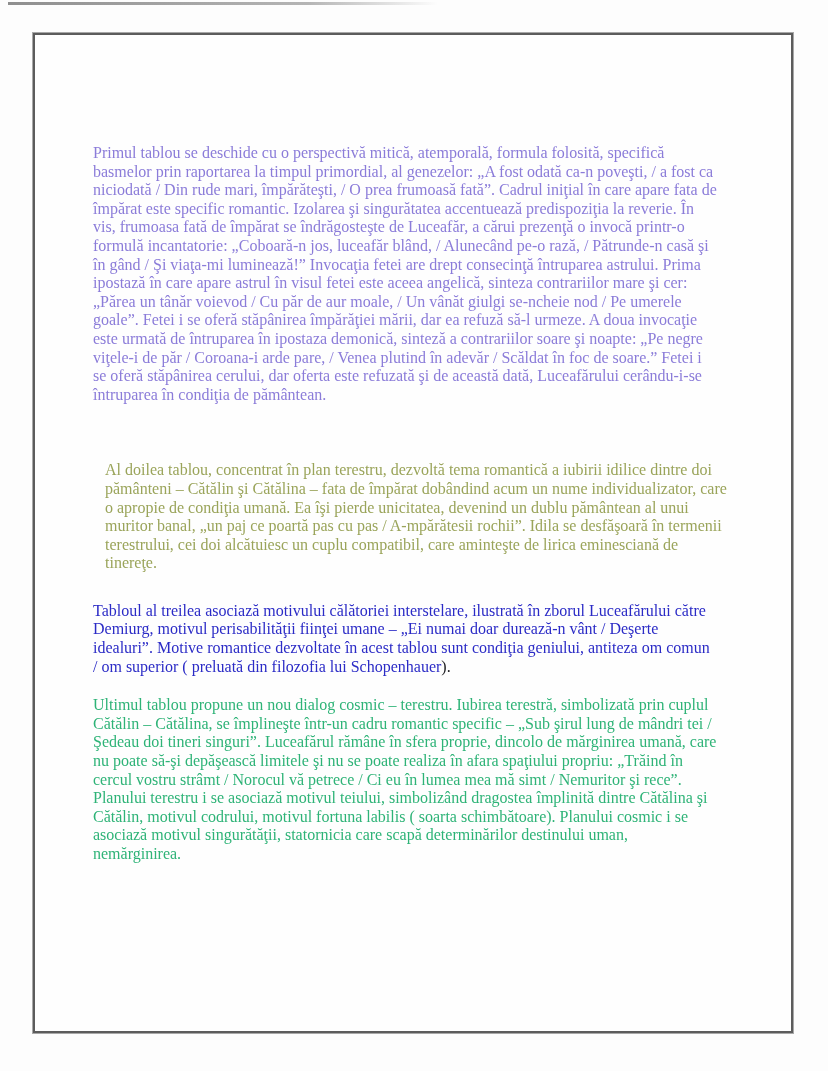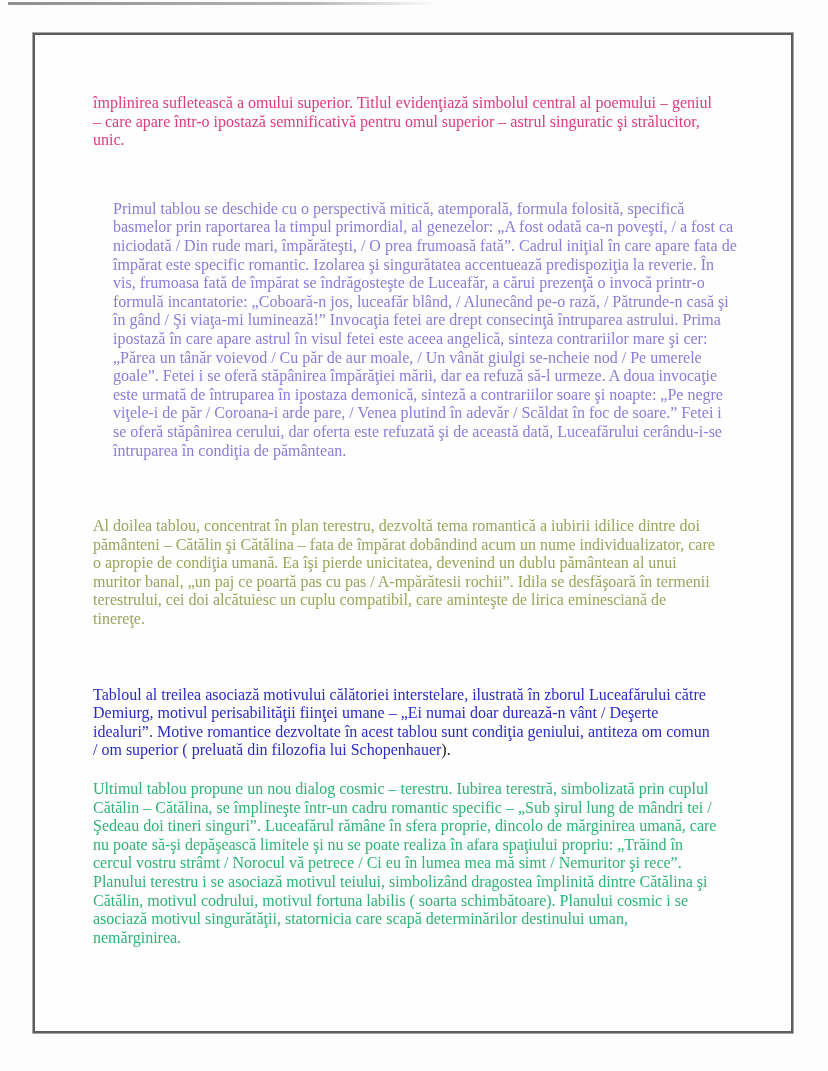--- a/index.html
+++ b/index.html
@@ -45,40 +45,37 @@
   .para {
     margin: 0;
     width: 672px;
     font-family: "Liberation Serif", "DejaVu Serif", serif;
     font-size: 16px;
     line-height: 18.6px;
     white-space: pre-wrap;
     text-align: left;
   }
 
-  .gap-purple { margin-top: 50px; margin-left: 20px; }
-  .gap-olive  { margin-top: 57px; }
-  .gap-blue   { margin-top: 57px; }
+  .gap-purple { margin-top: 50px; }
+  .gap-olive  { margin-top: 57px; margin-left: 12px; }
+  .gap-blue   { margin-top: 29px; }
   .gap-green  { margin-top: 20px; }
 </style>
 </head>
 <body>
 
 <div class="scan">
 
   <div class="top-artifact"></div>
 
   <div class="frame-outer">
     <div class="frame-inner"></div>
 
     <div class="content">
 
-      <p class="para"><span style="color: rgb(222, 58, 128);">împlinirea sufletească a omului superior. Titlul evidenţiază simbolul central al poemului – geniul
-– care apare într-o ipostază semnificativă pentru omul superior – astrul singuratic şi strălucitor,
-unic.</span></p>
 
       <p class="para gap-purple"><span style="color: rgb(139, 124, 217);">Primul tablou se deschide cu o perspectivă mitică, atemporală, formula folosită, specifică
 basmelor prin raportarea la timpul primordial, al genezelor: „A fost odată ca-n poveşti, / a fost ca
 niciodată / Din rude mari, împărăteşti, / O prea frumoasă fată”. Cadrul iniţial în care apare fata de
 împărat este specific romantic. Izolarea şi singurătatea accentuează predispoziţia la reverie. În
 vis, frumoasa fată de împărat se îndrăgosteşte de Luceafăr, a cărui prezenţă o invocă printr-o
 formulă incantatorie: „Coboară-n jos, luceafăr blând, / Alunecând pe-o rază, / Pătrunde-n casă şi
 în gând / Şi viaţa-mi luminează!” Invocaţia fetei are drept consecinţă întruparea astrului. Prima
 ipostază în care apare astrul în visul fetei este aceea angelică, sinteza contrariilor mare şi cer:
 „Părea un tânăr voievod / Cu păr de aur moale, / Un vânăt giulgi se-ncheie nod / Pe umerele

